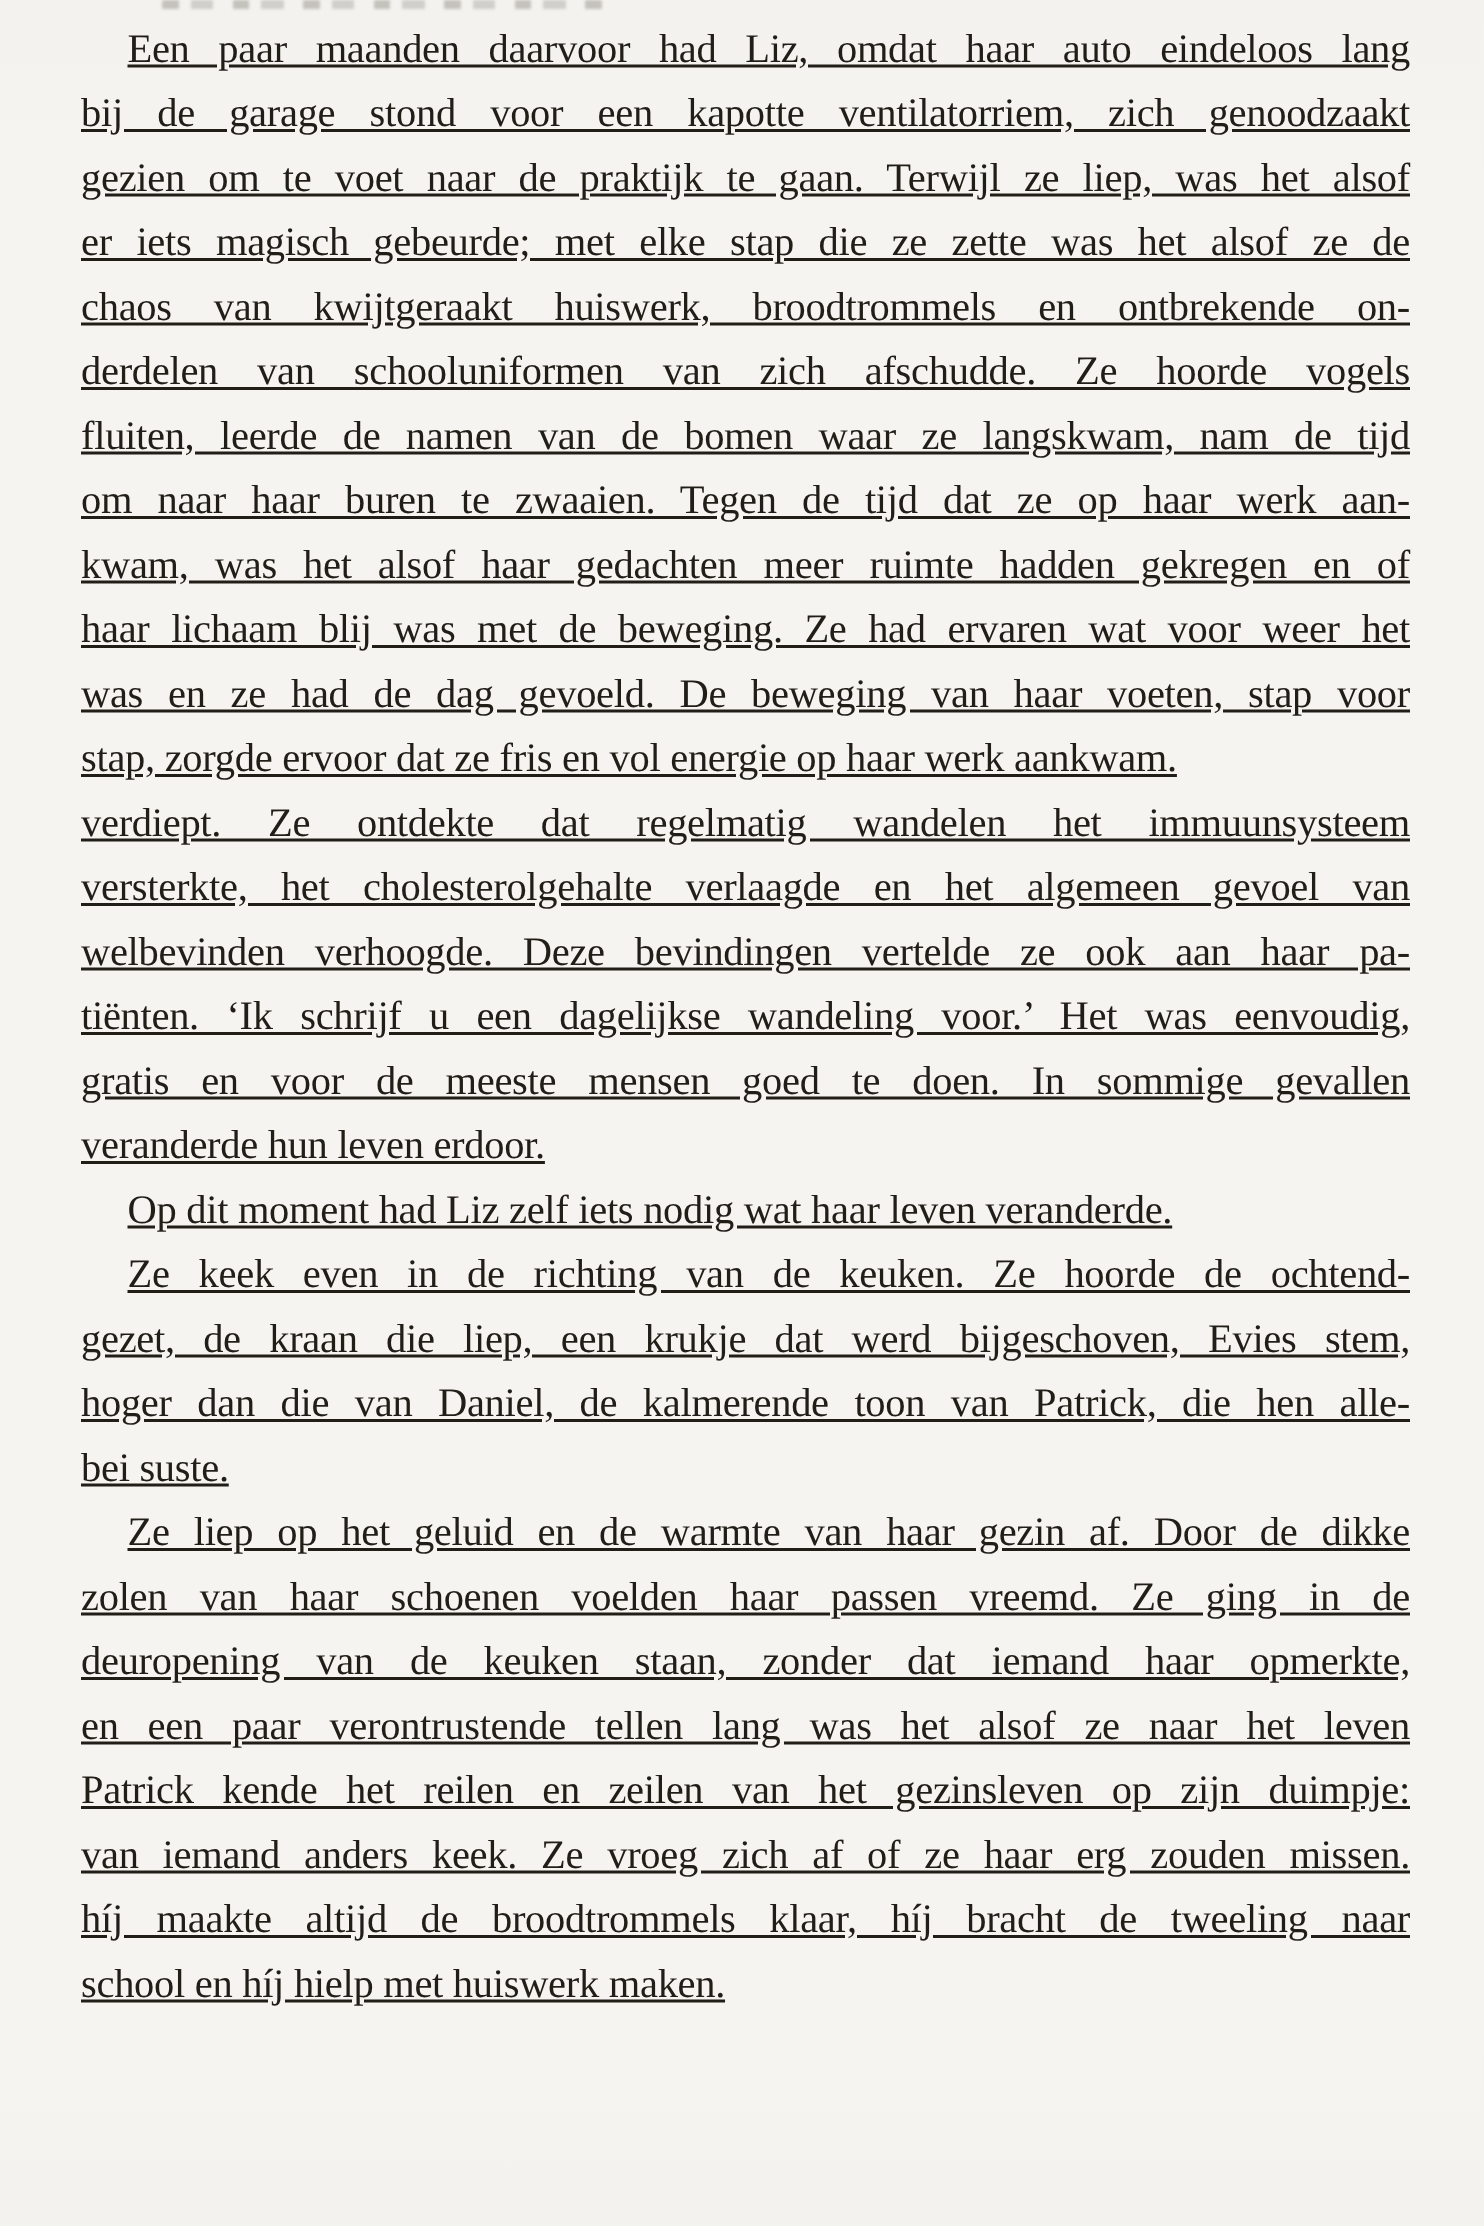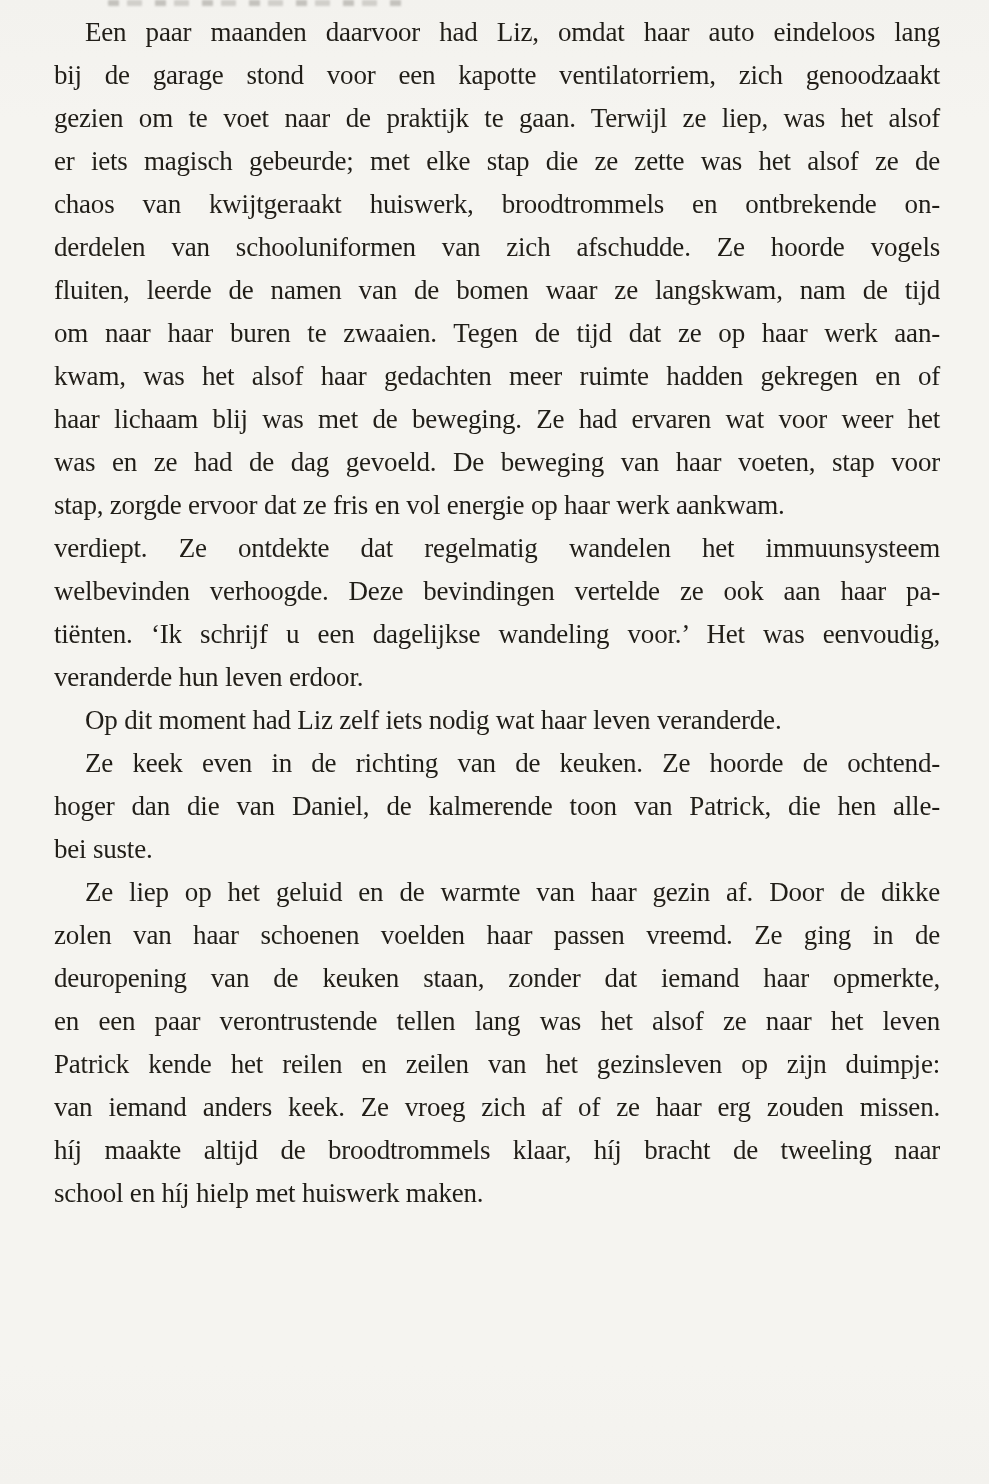--- a/index.html
+++ b/index.html
@@ -41,20 +41,21 @@
     top: 11px;
     left: 54px;
     width: 886px;
     font-family: "Liberation Serif", "DejaVu Serif", serif;
     font-size: 27px;
     line-height: 43px;
     color: #211e18;
     letter-spacing: -0.2px;
     filter: blur(0.35px);
     text-rendering: optimizeLegibility;
+    text-decoration: underline;
   }
   .line {
     text-align: justify;
     text-align-last: justify;
     height: 43px;
     white-space: nowrap;
   }
   .line.first {
     text-indent: 31px;
   }
@@ -75,25 +76,28 @@
       <div class="line">er iets magisch gebeurde; met elke stap die ze zette was het alsof ze de</div>
       <div class="line">chaos van kwijtgeraakt huiswerk, broodtrommels en ontbrekende on-</div>
       <div class="line">derdelen van schooluniformen van zich afschudde. Ze hoorde vogels</div>
       <div class="line">fluiten, leerde de namen van de bomen waar ze langskwam, nam de tijd</div>
       <div class="line">om naar haar buren te zwaaien. Tegen de tijd dat ze op haar werk aan-</div>
       <div class="line">kwam, was het alsof haar gedachten meer ruimte hadden gekregen en of</div>
       <div class="line">haar lichaam blij was met de beweging. Ze had ervaren wat voor weer het</div>
       <div class="line">was en ze had de dag gevoeld. De beweging van haar voeten, stap voor</div>
       <div class="line last">stap, zorgde ervoor dat ze fris en vol energie op haar werk aankwam.</div>
       <div class="line">verdiept. Ze ontdekte dat regelmatig wandelen het immuunsysteem</div>
+      <div class="line">versterkte, het cholesterolgehalte verlaagde en het algemeen gevoel van</div>
       <div class="line">welbevinden verhoogde. Deze bevindingen vertelde ze ook aan haar pa-</div>
       <div class="line">tiënten. ‘Ik schrijf u een dagelijkse wandeling voor.’ Het was eenvoudig,</div>
+      <div class="line">gratis en voor de meeste mensen goed te doen. In sommige gevallen</div>
       <div class="line last">veranderde hun leven erdoor.</div>
       <div class="line first last">Op dit moment had Liz zelf iets nodig wat haar leven veranderde.</div>
       <div class="line first">Ze keek even in de richting van de keuken. Ze hoorde de ochtend-</div>
+      <div class="line">gezet, de kraan die liep, een krukje dat werd bijgeschoven, Evies stem,</div>
       <div class="line">hoger dan die van Daniel, de kalmerende toon van Patrick, die hen alle-</div>
       <div class="line last">bei suste.</div>
       <div class="line first">Ze liep op het geluid en de warmte van haar gezin af. Door de dikke</div>
       <div class="line">zolen van haar schoenen voelden haar passen vreemd. Ze ging in de</div>
       <div class="line">deuropening van de keuken staan, zonder dat iemand haar opmerkte,</div>
       <div class="line">en een paar verontrustende tellen lang was het alsof ze naar het leven</div>
       <div class="line">Patrick kende het reilen en zeilen van het gezinsleven op zijn duimpje:</div>
       <div class="line">van iemand anders keek. Ze vroeg zich af of ze haar erg zouden missen.</div>
       <div class="line">híj maakte altijd de broodtrommels klaar, híj bracht de tweeling naar</div>
       <div class="line last">school en híj hielp met huiswerk maken.</div>

